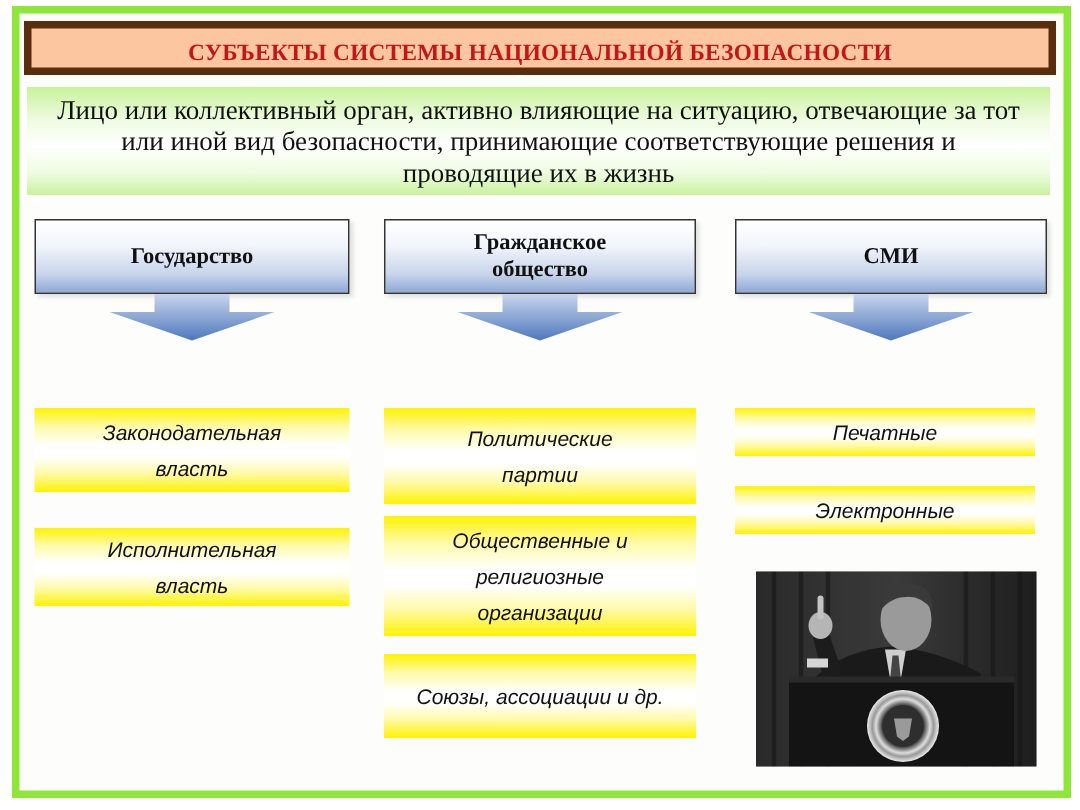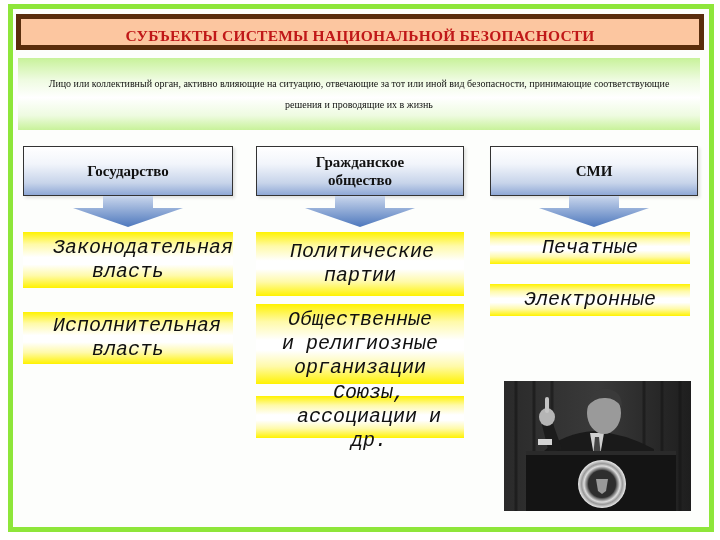--- a/index.html
+++ b/index.html
@@ -21,21 +21,21 @@
     font-family: "Liberation Serif", serif;
   }
 
   .definition {
     position: absolute; left: 18px; top: 58px; width: 682px; height: 72px;
     background: linear-gradient(to bottom, #c8f29a 0%, #eefbe0 30%, #ffffff 55%, #eefbe0 80%, #c8f29a 100%);
     display: flex; align-items: center; justify-content: center; text-align: center;
     padding: 0 14px;
   }
   .definition-text {
-    color: #111; font-size: 10px; line-height: 21px;
+    color: #111; font-size: 18px; line-height: 21px;
     font-family: "Liberation Serif", serif;
   }
 
   .column { position: absolute; top: 146px; }
   .col-1 { left: 23px; width: 210px; }
   .col-2 { left: 256px; width: 208px; }
   .col-3 { left: 490px; width: 208px; }
 
   .cat-box {
     position: relative; width: 100%; height: 50px;
@@ -50,22 +50,23 @@
   }
   .arrow {
     position: relative; width: 100%; height: 32px;
   }
   .arrow svg { position: absolute; left: 50%; top: 0; transform: translateX(-50%); }
 
   .item {
     position: absolute; left: 0; width: 100%;
     background: linear-gradient(to bottom, #fff200 0%, #fffaa8 22%, #ffffff 45%, #ffffff 58%, #fffaa8 78%, #fff200 100%);
     display: flex; align-items: center; justify-content: center; text-align: center;
-    font-style: italic; font-size: 20px; line-height: 24px; color: #111;
-    font-family: Liberation Mono, monospace;
+    font-style: italic; font-size: 14px; line-height: 24px; color: #111;
+    font-family: Liberation Sans, sans-serif;
+    margin-top: 40px;
   }
 
   .photo {
     position: absolute; left: 504px; top: 381px; width: 187px; height: 130px;
     background: #222; overflow: hidden;
   }
 </style>
 </head>
 <body>
 
@@ -116,21 +117,21 @@
       </defs>
       <path d="M60 0 H110 V12 H140 L85 31 L30 12 H60 Z" fill="url(#ag2)"></path>
     </svg>
   </div>
   <div class="item" style="top:86px; height:64px;">
     <span style="width:140px;">Политические партии</span>
   </div>
   <div class="item" style="top:158px; height:80px;">
     <span style="width:160px;">Общественные и религиозные организации</span>
   </div>
-  <div class="item" style="top:250px; height:42px;justify-content:flex-end;">
+  <div class="item" style="top:250px; height:56px;">
     <span style="width:190px;">Союзы, ассоциации и др.</span>
   </div>
 </div>
 
 <div class="column col-3">
   <div class="cat-box">
     <span class="cat-label">СМИ</span>
   </div>
   <div class="arrow">
     <svg width="170" height="32" viewBox="0 0 170 32">

